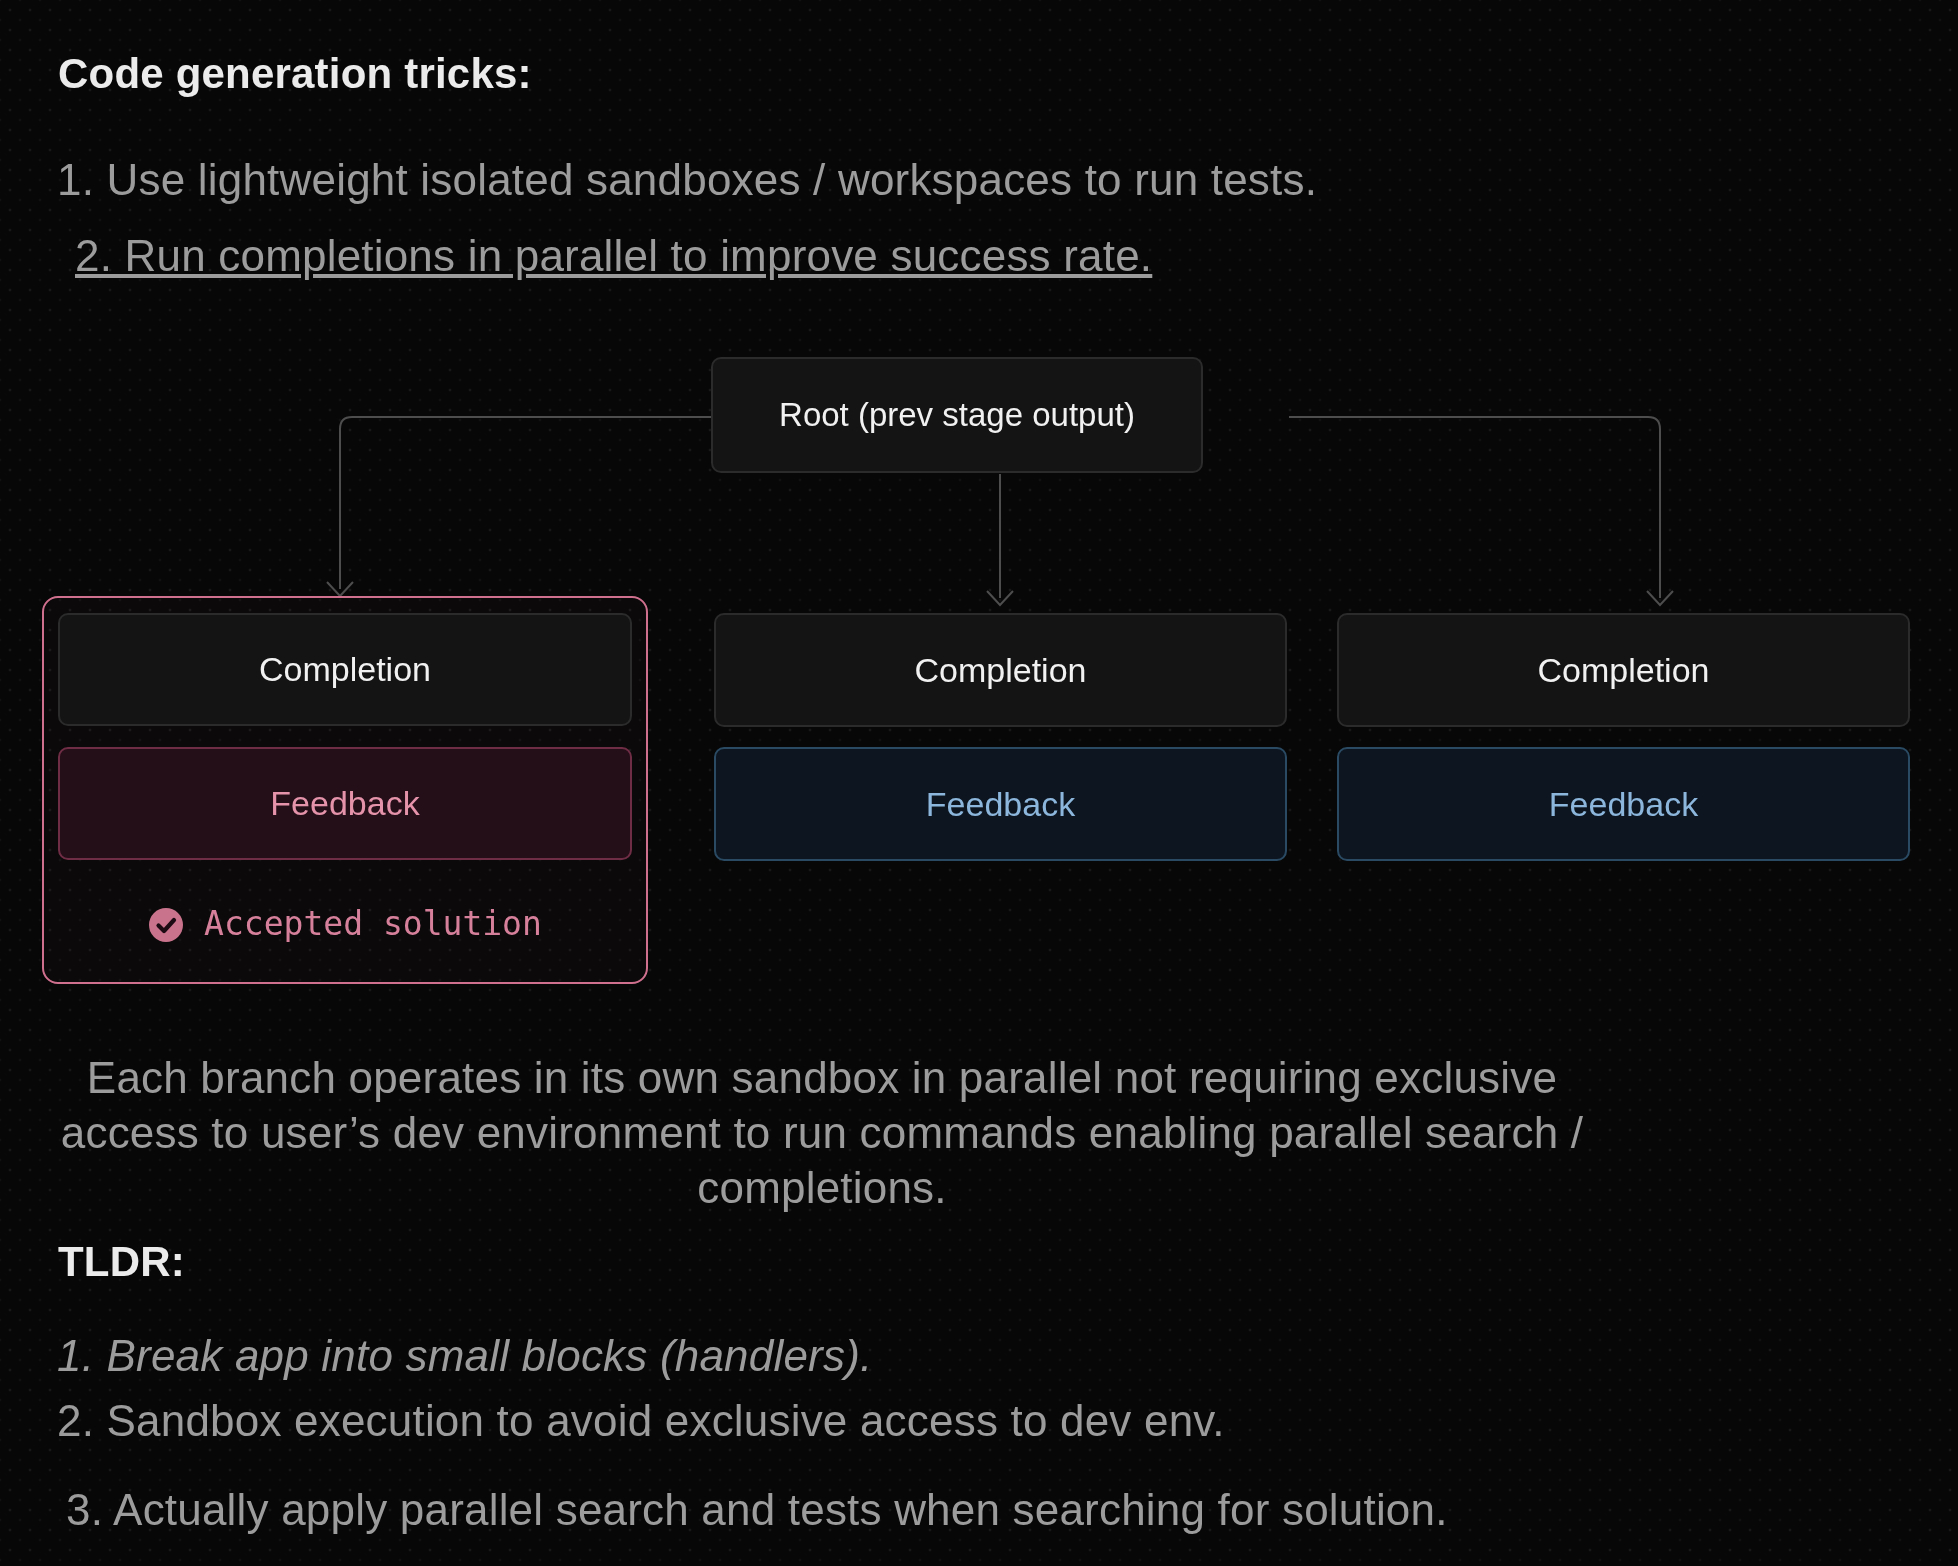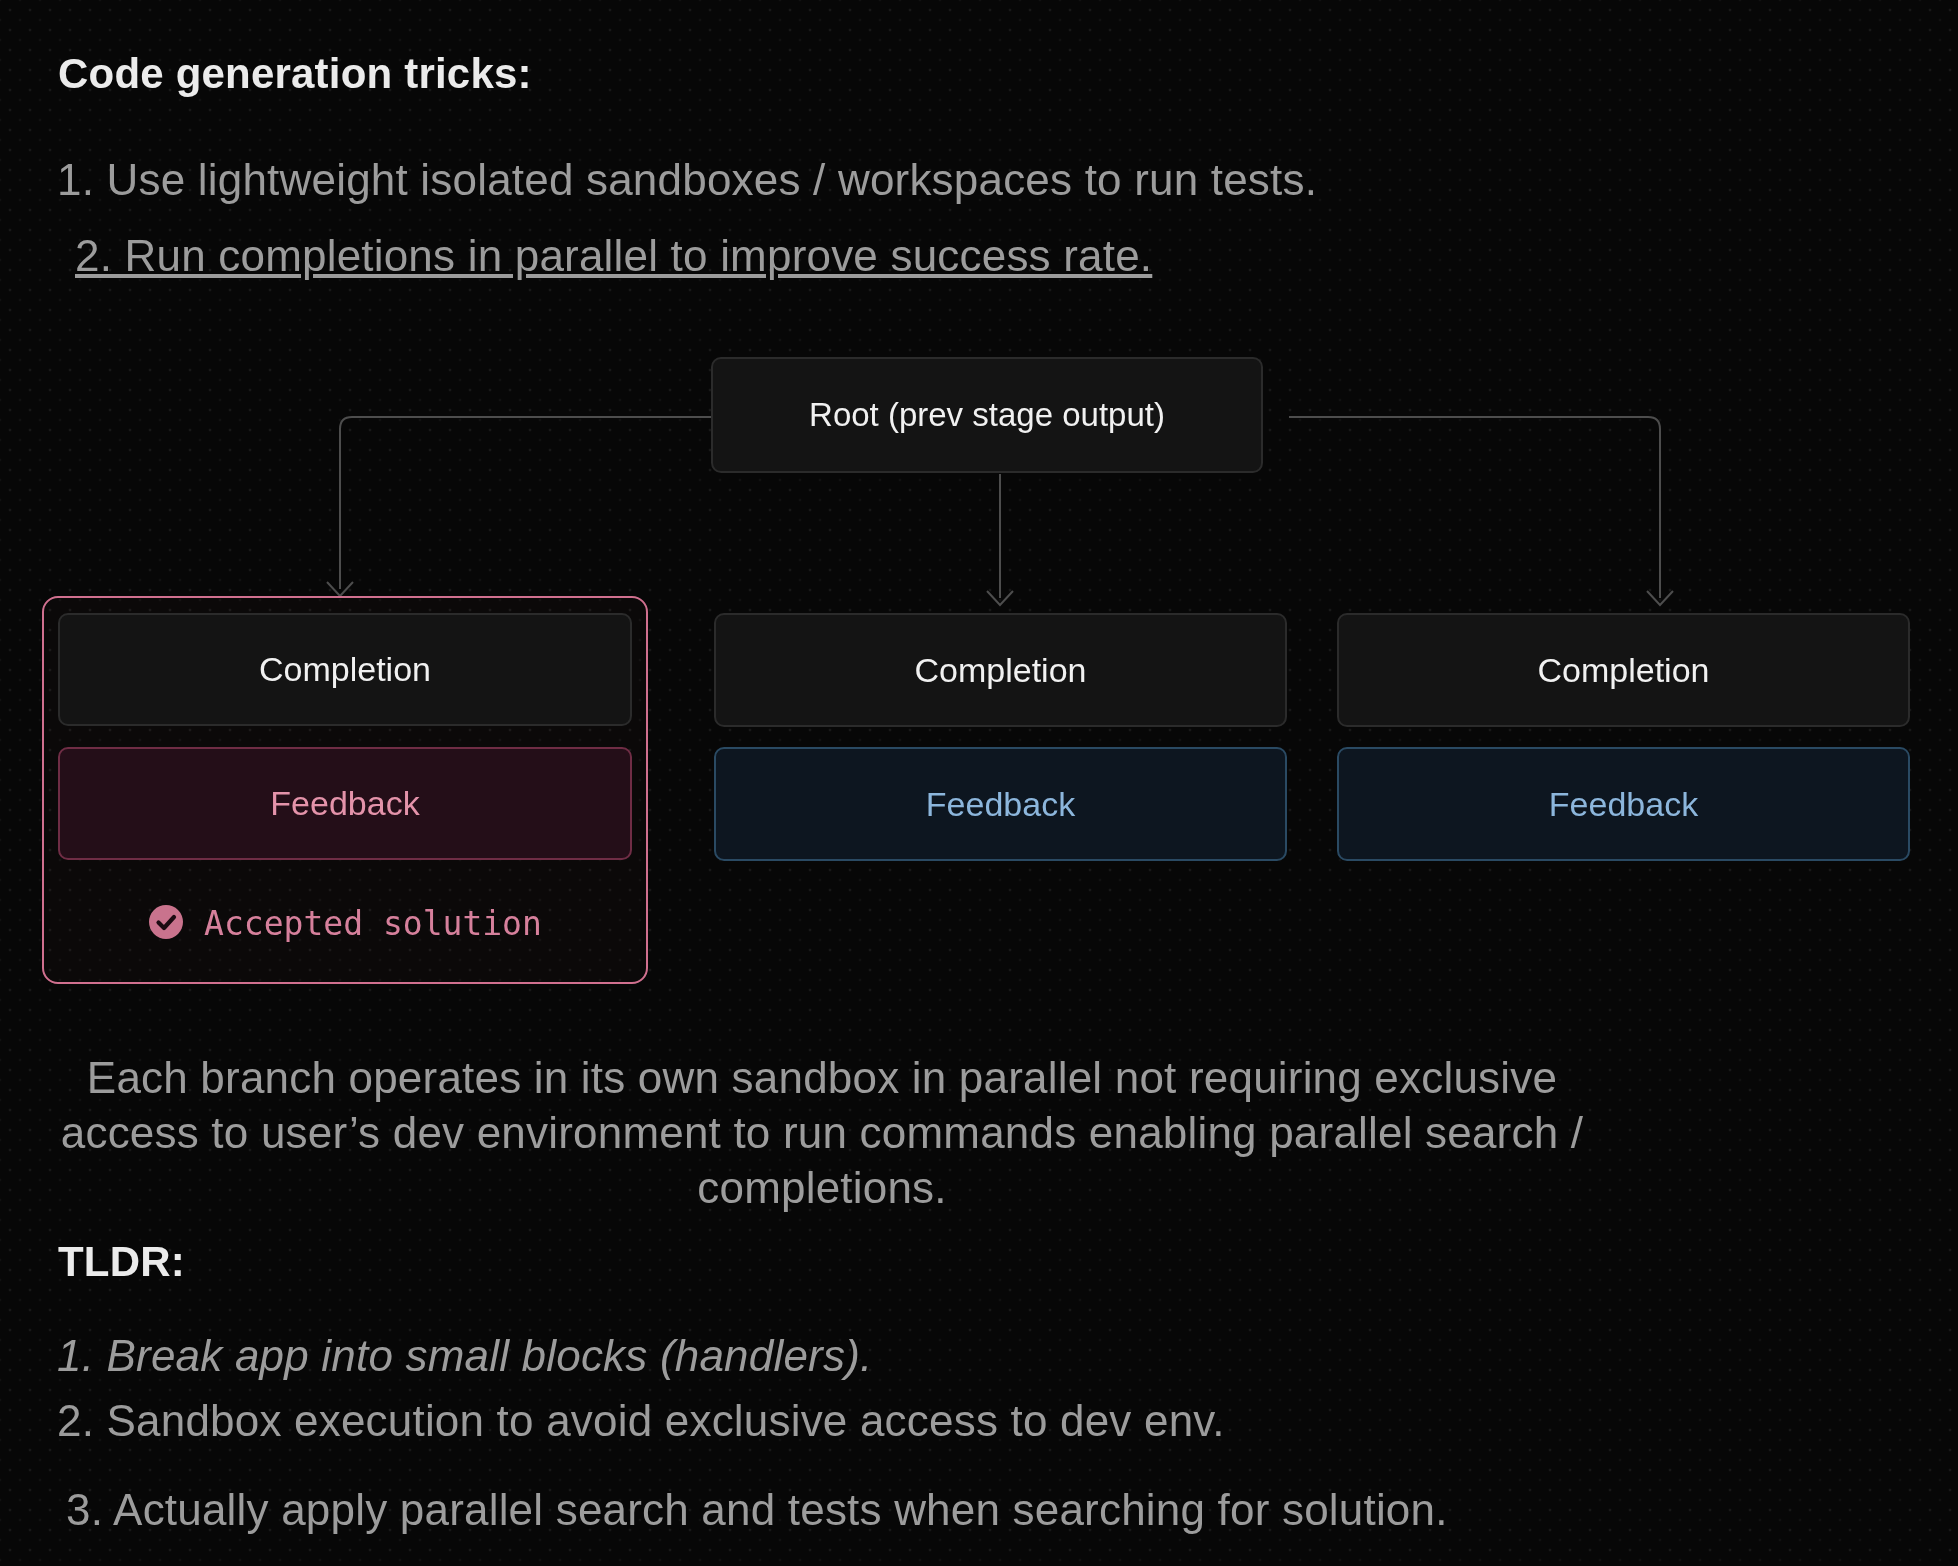--- a/index.html
+++ b/index.html
@@ -48,21 +48,21 @@
     position:absolute;
     left:42px;top:596px;width:606px;height:388px;
     border:2.5px solid #d0708f;
     border-radius:16px;
     background:rgba(208,112,143,0.025);
     box-sizing:border-box;
   }
   .accepted-row{
     position:absolute;
     left:0;right:0;top:306px;
-    display:flex;align-items:flex-start;justify-content:center;gap:20px;
+    display:flex;align-items:flex-end;justify-content:center;gap:20px;
   }
   .accepted-text{
     font-family:"DejaVu Sans Mono", monospace;
     font-size:33px;color:#d6809c;
   }
   .check-icon{width:36px;height:36px;display:block;}
   svg.connectors{position:absolute;left:0;top:0;pointer-events:none;}
   .connector{stroke:#4d4d4d;stroke-width:2;fill:none;}
 </style>
 </head>
@@ -76,21 +76,21 @@
 
   <svg class="connectors" width="1958" height="1566" viewBox="0 0 1958 1566">
     <path class="connector" d="M 711 417 L 352 417 Q 340 417 340 429 L 340 589"></path>
     <path class="connector" d="M 327 582 L 340 596 L 353 582"></path>
     <path class="connector" d="M 1000 474 L 1000 598"></path>
     <path class="connector" d="M 987 591 L 1000 605 L 1013 591"></path>
     <path class="connector" d="M 1289 417 L 1648 417 Q 1660 417 1660 429 L 1660 598"></path>
     <path class="connector" d="M 1647 591 L 1660 605 L 1673 591"></path>
   </svg>
 
-  <div class="node root" style="left:711px;top:357px;width:552px;height:116px;">
+  <div class="node root" style="left:711px;top:357px;width:492px;height:116px;">
     <span>Root (prev stage output)</span>
   </div>
 
   <div class="winner-wrap">
     <div class="node" style="left:14px;top:15px;width:574px;height:113px;">
       <span>Completion</span>
     </div>
     <div class="node feedback-pink" style="left:14px;top:149px;width:574px;height:113px;">
       <span>Feedback</span>
     </div>

